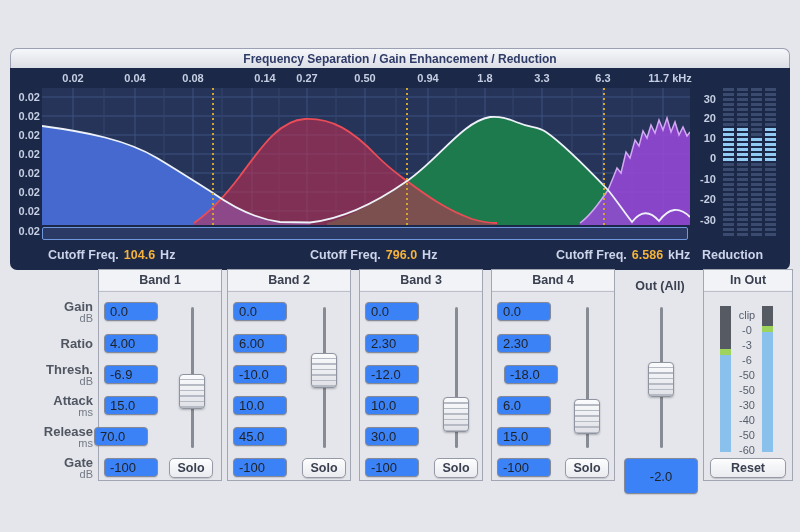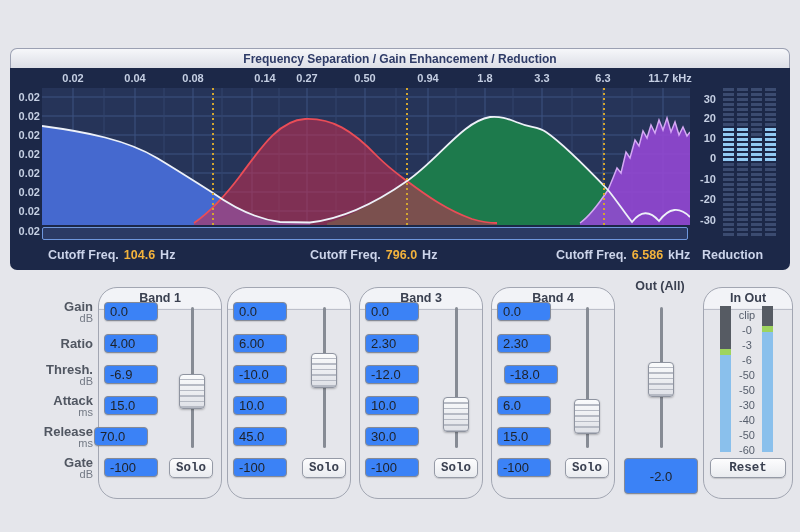--- a/index.html
+++ b/index.html
@@ -37,41 +37,40 @@
   .cutlab, .cutunit { color:#ccd4ea; }
   .cutval { color:#f3b33c; }
   .redlab { width:26px; text-align:right; font-size:11px; font-weight:700; color:#c5cfe3; }
   .redcol { top:88px; width:11px; height:148px;
     background:repeating-linear-gradient(to bottom,#3b4b70 0 3px, rgba(0,0,0,0) 3px 5px); }
   .redlit { position:absolute; left:0; width:11px;
     background:repeating-linear-gradient(to bottom,#90c9f2 0 3px, rgba(0,0,0,0) 3px 5px); }
 
   
   .panel {
-    top:287px; height:212px;
-    border:1.5px solid #a2a6b2; border-radius:19px;
+    top:269px; height:212px;
+    border:1.5px solid #a2a6b2; border-radius:0;
     background:linear-gradient(#f2f3f7 0 20px, #e5e6eb 21px);
   }
   .panelhdr { position:absolute; left:0; top:3px; width:100%; text-align:center;
     font-size:12.5px; font-weight:700; color:#3a4050; }
   .panelsep { position:absolute; left:0; top:21px; width:100%; height:1px; background:#bcbfca; }
   .vbox {
     width:54px; height:19px;
     background:#3b82f6; border:1px solid #858a96; border-radius:4px;
     font-size:13px; font-weight:400; color:#1d2128;
     padding-left:5px; display:flex; align-items:center;
     box-shadow:0 0.5px 1px rgba(0,0,0,0.12);
   }
   .btn {
     background:linear-gradient(#fdfdfe,#e9ebef);
     border:1px solid #959aa6; border-radius:5px;
     display:flex; align-items:center; justify-content:center;
     font-size:12.5px; font-weight:700; color:#3a4050;
     box-shadow:0 1px 1px rgba(0,0,0,0.15);
-    font-family:Liberation Mono, monospace;
   }
   .rowlab { width:73px; text-align:right; font-size:13px; font-weight:700; color:#505661; }
   .rowunit { width:73px; text-align:right; font-size:11px; font-weight:400; color:#737984; }
   .track { width:3px; height:141px; top:307px; background:#868b94; border-radius:2px; }
   .thumb {
     width:26px; height:35px;
     background:linear-gradient(#fafbfc,#dfe1e7);
     border:1px solid #8f94a0; border-radius:4px;
     box-shadow:0 1px 2px rgba(0,0,0,0.25);
     background-image:repeating-linear-gradient(to bottom, rgba(0,0,0,0) 0 4px, #b6bac4 4px 5.5px),
@@ -226,20 +225,21 @@
 <div class="abs vbox" style="left:104px; top:334px">4.00</div>
 <div class="abs vbox" style="left:104px; top:365px">-6.9</div>
 <div class="abs vbox" style="left:104px; top:396px">15.0</div>
 <div class="abs vbox" style="left:94px; top:427px">70.0</div>
 <div class="abs vbox" style="left:104px; top:458px">-100</div>
 <div class="abs track" style="left:190.5px"></div>
 <div class="abs thumb" style="left:179px; top:374px"></div>
 <div class="abs btn" style="left:169px; top:458px; width:44px; height:20px">Solo</div>
 
 <div class="abs panel" style="left:227px; width:124px">
+  <div class="panelhdr">Band 2</div>
   <div class="panelsep"></div>
 </div>
 <div class="abs vbox" style="left:233px; top:302px">0.0</div>
 <div class="abs vbox" style="left:233px; top:334px">6.00</div>
 <div class="abs vbox" style="left:233px; top:365px">-10.0</div>
 <div class="abs vbox" style="left:233px; top:396px">10.0</div>
 <div class="abs vbox" style="left:233px; top:427px">45.0</div>
 <div class="abs vbox" style="left:233px; top:458px">-100</div>
 <div class="abs track" style="left:322.5px"></div>
 <div class="abs thumb" style="left:311px; top:353px"></div>

